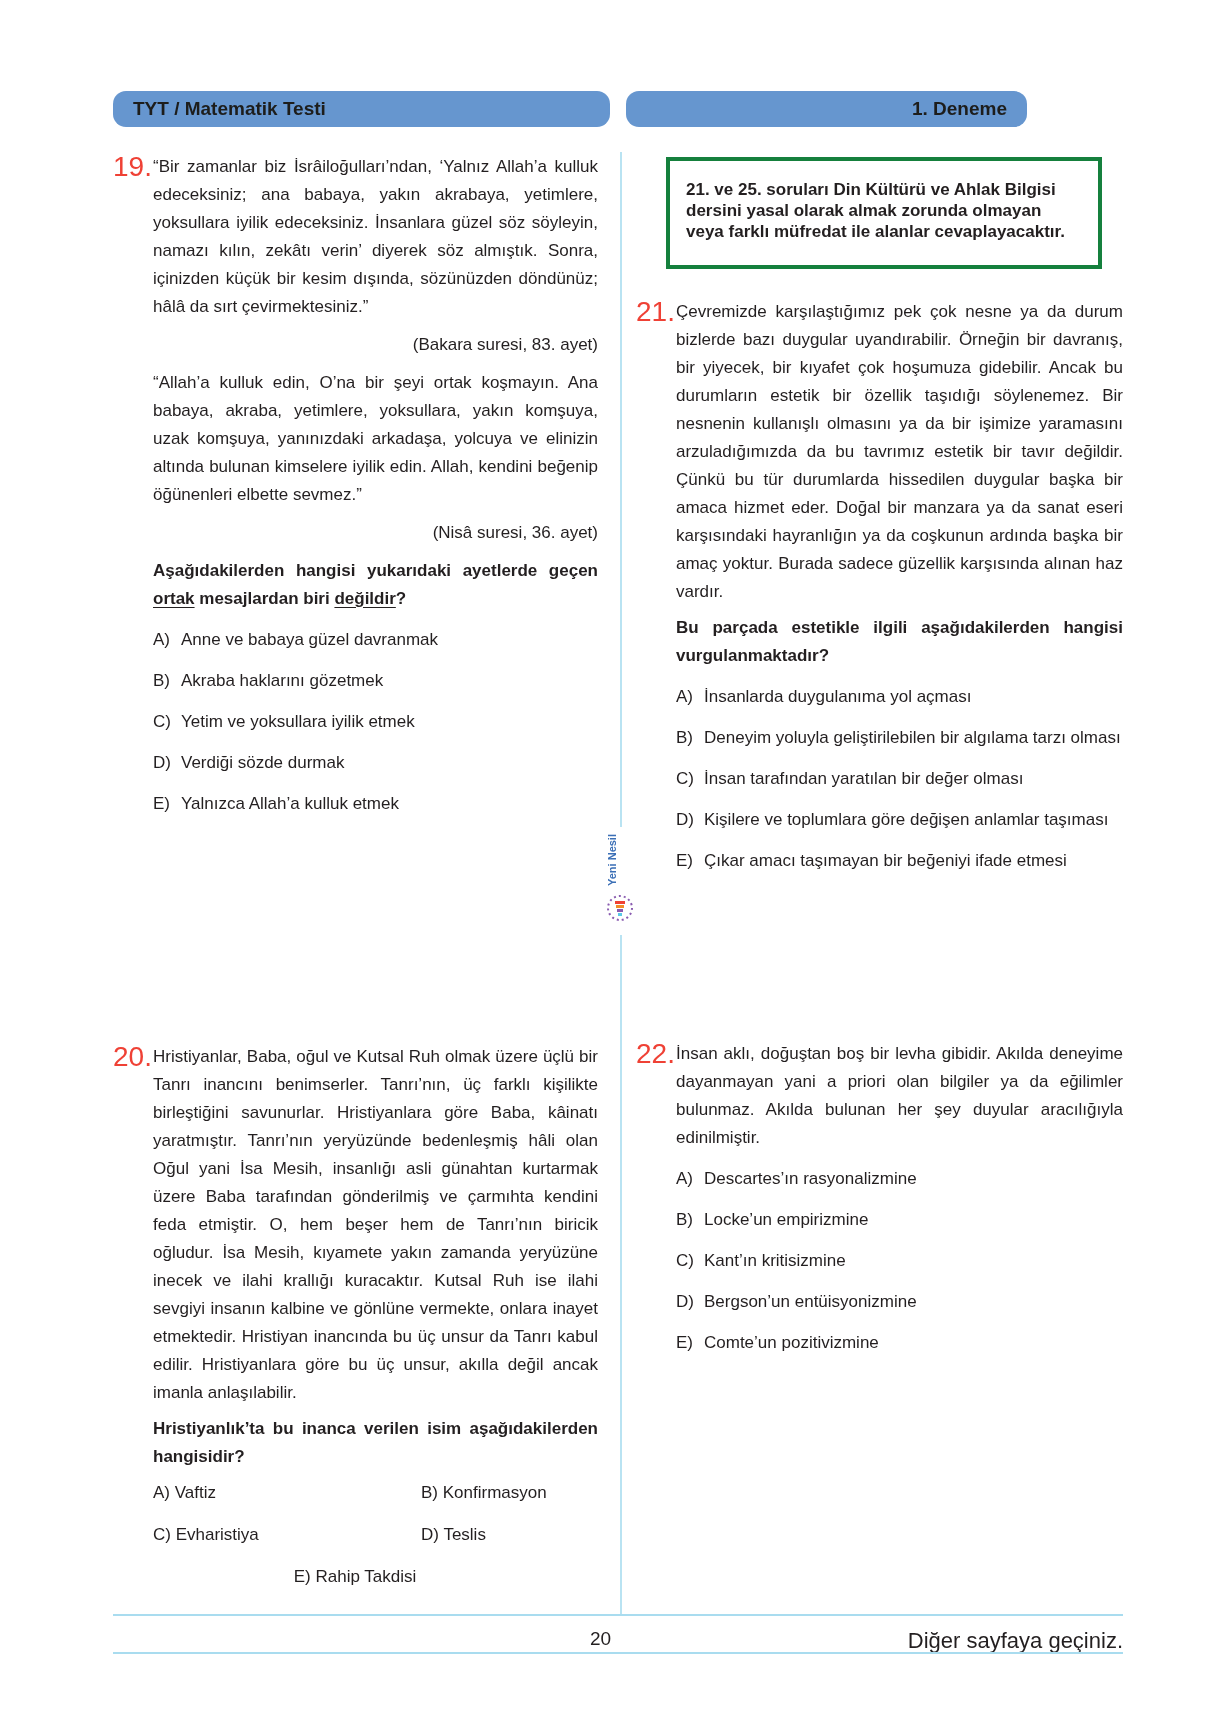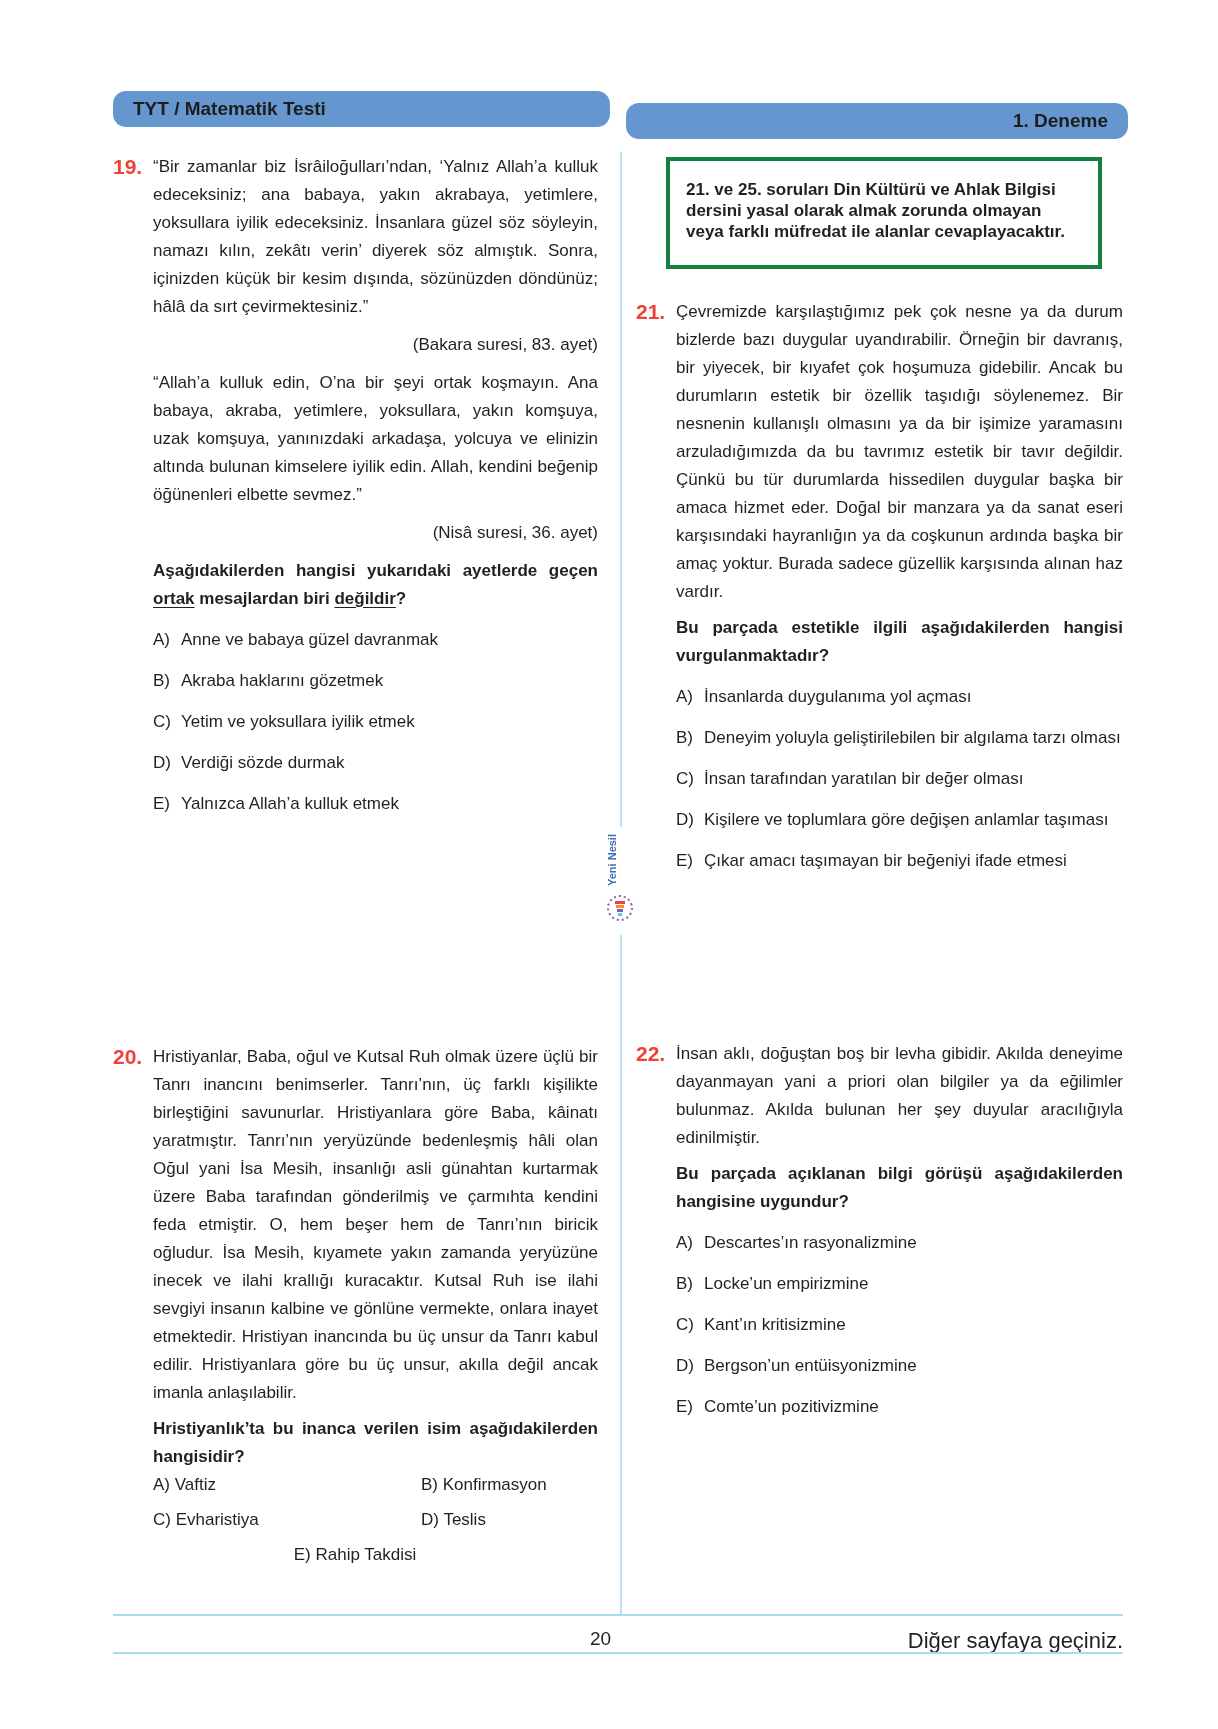--- a/index.html
+++ b/index.html
@@ -2,39 +2,39 @@
 <html><head>
 <meta charset="utf-8">
 <style>
   * { box-sizing: border-box; margin: 0; padding: 0; }
   html, body { width: 1218px; height: 1729px; background: #ffffff; }
   body { position: relative; font-family: "Liberation Sans", sans-serif; color: #231f20; overflow: hidden; }
 
   .hdr { position: absolute; top: 91px; height: 36px; background: #6696cf; border-radius: 13px;
          font-weight: bold; font-size: 19px; line-height: 36px; color: #1d1d1b; padding: 0 20px; }
   .hdr-left { left: 113px; width: 497px; }
-  .hdr-right { left: 626px; width: 502px; text-align: right; margin-top: 12px; }
+  .hdr-right { left: 626px; width: 401px; text-align: right; }
 
   .divider { position: absolute; left: 620px; width: 2px; background: #b9e3f2; }
 
   .q { position: absolute; font-size: 17px; line-height: 28px; }
-  .qnum { position: absolute; left: 0; top: 0; color: #ef4135; font-weight: bold; font-size: 21px; line-height: 28px; }
+  .qnum { position: absolute; left: 0; top: 0; color: #ef4135; font-weight: normal; font-size: 28px; line-height: 28px; }
   .qbody { margin-left: 40px; text-align: justify; }
   .para { text-align: justify; }
   .src { text-align: right; margin-top: 10px; margin-bottom: 10px; }
   .stem { font-weight: bold; margin-top: 8px; text-align: justify; }
   .stem u { text-decoration: underline; text-underline-offset: 3px; }
   .opt { margin-top: 13px; display: flex; }
   .opt .lbl { width: 28px; flex: none; }
   .opt .txt { flex: 1; }
 
   .notice { position: absolute; left: 666px; top: 157px; width: 436px; height: 112px;
             border: 4px solid #15803d; padding: 18px 16px; font-weight: bold; font-size: 17px; line-height: 21px; }
 
-  .grid2 { display: grid; grid-template-columns: 268px 200px; row-gap: 7px; }
+  .grid2 { display: grid; grid-template-columns: 268px 200px; row-gap: 14px; margin-top: 8px; }
   .grid2 .center { grid-column: 1 / span 2; text-align: center; padding-right: 64px; }
 
   .logo { position: absolute; left: 600px; top: 830px; width: 40px; height: 100px; }
   .logo-text { position: absolute; left: 6px; top: 4px; writing-mode: vertical-rl; transform: rotate(180deg);
                font-size: 11px; font-weight: bold; color: #3b6fb6; }
 
   .footer-line { position: absolute; left: 113px; width: 1010px; height: 2px; background: #a9dcef; }
   .page-num { position: absolute; top: 1628px; left: 590px; width: 60px; text-align: left; font-size: 19px; }
   .next-page { position: absolute; top: 1628px; right: 95px; font-size: 22px; }
 </style>
@@ -131,21 +131,20 @@
       <div><span>D)</span> <span>Teslis</span></div>
       <div class="center"><span>E)</span> <span>Rahip Takdisi</span></div>
     </div>
   </div>
 </div>
 
 <div class="q" style="left:636px;top:1040px;width:487px;">
   <span class="qnum">22.</span>
   <div class="qbody">
     <p class="para">İnsan aklı, doğuştan boş bir levha gibidir. Akılda deneyime dayanmayan yani a priori olan bilgiler ya da eğilimler bulunmaz. Akılda bulunan her şey duyular aracılığıyla edinilmiştir.</p>
-    <p class="stem">Bu parçada açıklanan bilgi görüşü aşağıdakilerden hangisine uygundur?</p>
     <div class="opt">
         <span class="lbl">A)</span>
         <span class="txt">Descartes’ın rasyonalizmine</span>
       </div>
     <div class="opt">
         <span class="lbl">B)</span>
         <span class="txt">Locke’un empirizmine</span>
       </div>
     <div class="opt">
         <span class="lbl">C)</span>

